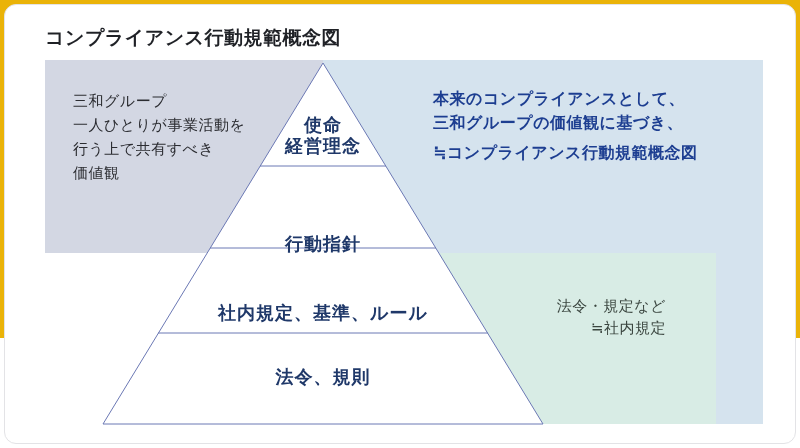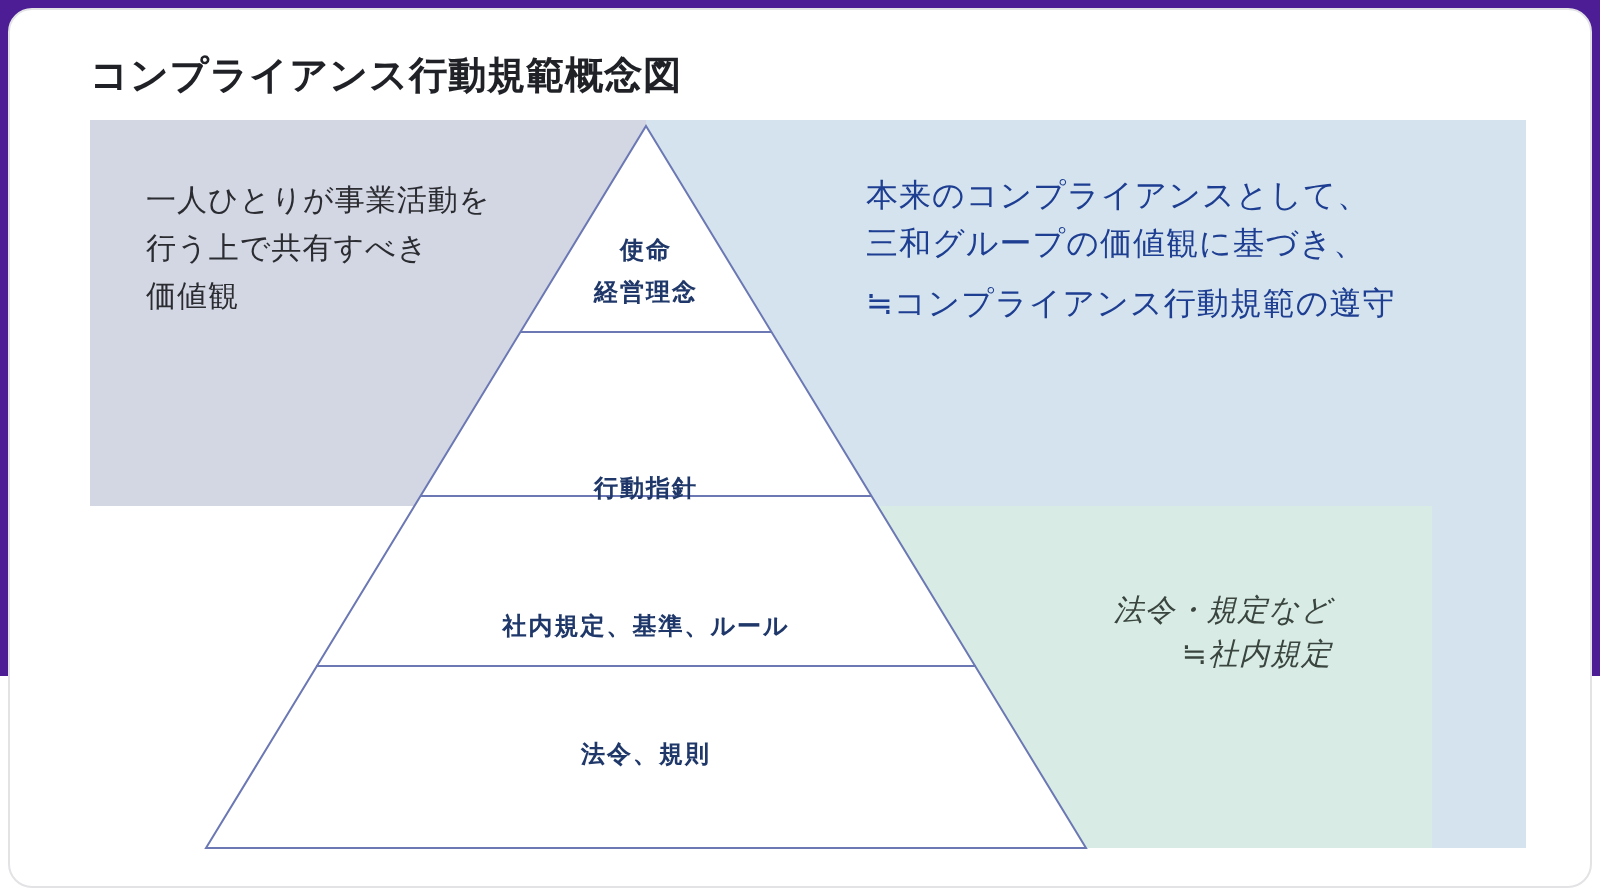--- a/index.html
+++ b/index.html
@@ -4,21 +4,21 @@
 <style>
   * { margin: 0; padding: 0; box-sizing: border-box; }
   html, body { background: #ffffff; }
   body {
     font-family: "Liberation Sans", "DejaVu Sans", sans-serif;
     width: 800px; height: 448px; overflow: hidden;
   }
   .stage {
     position: relative;
     width: 800px; height: 338px;
-    background: #4c1d95;
+    background: #eab308;
   }
   .card {
     position: absolute;
     left: 4px; top: 4px;
     width: 792px; height: 440px;
     background: #ffffff;
     border: 1px solid #e3e3e6;
     border-radius: 12px;
   }
   .page-title {
@@ -48,39 +48,38 @@
     left: 68px; top: 84px;
     font-size: 15px;
     line-height: 24px;
     font-weight: 500;
     letter-spacing: 0.5px;
   }
   .right-note {
     left: 428px; top: 82px;
     font-size: 16px;
     line-height: 24px;
-    font-weight: normal;
+    font-weight: bold;
     letter-spacing: 0.5px;
   }
   .right-note .line.last { margin-top: 6px; }
   .law-note {
     right: 129px; top: 290px;
     text-align: right;
     font-size: 15px;
     line-height: 22px;
     font-weight: 500;
     letter-spacing: 0.5px;
-    font-style: italic;
   }
   .pyramid-label {
     position: absolute;
     left: 98px; width: 440px;
     text-align: center;
     font-weight: bold;
-    font-size: 12px;
+    font-size: 18px;
     letter-spacing: 1px;
     line-height: 21px;
     white-space: nowrap;
   }
   .pyramid-label.lv1 { top: 110px; }
   .pyramid-label.lv2 { top: 197px; margin-top: 32px; }
   .pyramid-label.lv3 { top: 282px; margin-top: 16px; }
   .pyramid-label.lv4 { top: 362px; }
 </style>
 </head>
@@ -104,29 +103,30 @@
 
     <div class="pyramid-label lv1" style="color: rgb(31, 56, 105);">
       <span class="line" style="display:block">使命</span>
       <span class="line" style="display:block">経営理念</span>
     </div>
     <div class="pyramid-label lv2" style="color: rgb(31, 56, 105);">行動指針</div>
     <div class="pyramid-label lv3" style="color: rgb(31, 56, 105);">社内規定、基準、ルール</div>
     <div class="pyramid-label lv4" style="color: rgb(31, 56, 105);">法令、規則</div>
 
     <div class="note left-note" style="color: rgb(43, 44, 49);">
+      <span class="line">三和グループ</span>
       <span class="line">一人ひとりが事業活動を</span>
       <span class="line">行う上で共有すべき</span>
       <span class="line">価値観</span>
     </div>
 
     <div class="note right-note" style="color: rgb(29, 62, 145);">
       <span class="line">本来のコンプライアンスとして、</span>
       <span class="line">三和グループの価値観に基づき、</span>
-      <span class="line last">≒コンプライアンス行動規範の遵守</span>
+      <span class="line last">≒コンプライアンス行動規範概念図</span>
     </div>
 
     <div class="note law-note" style="color: rgb(58, 69, 63);">
       <span class="line">法令・規定など</span>
       <span class="line">≒社内規定</span>
     </div>
 
   </div>
 </div>
 

